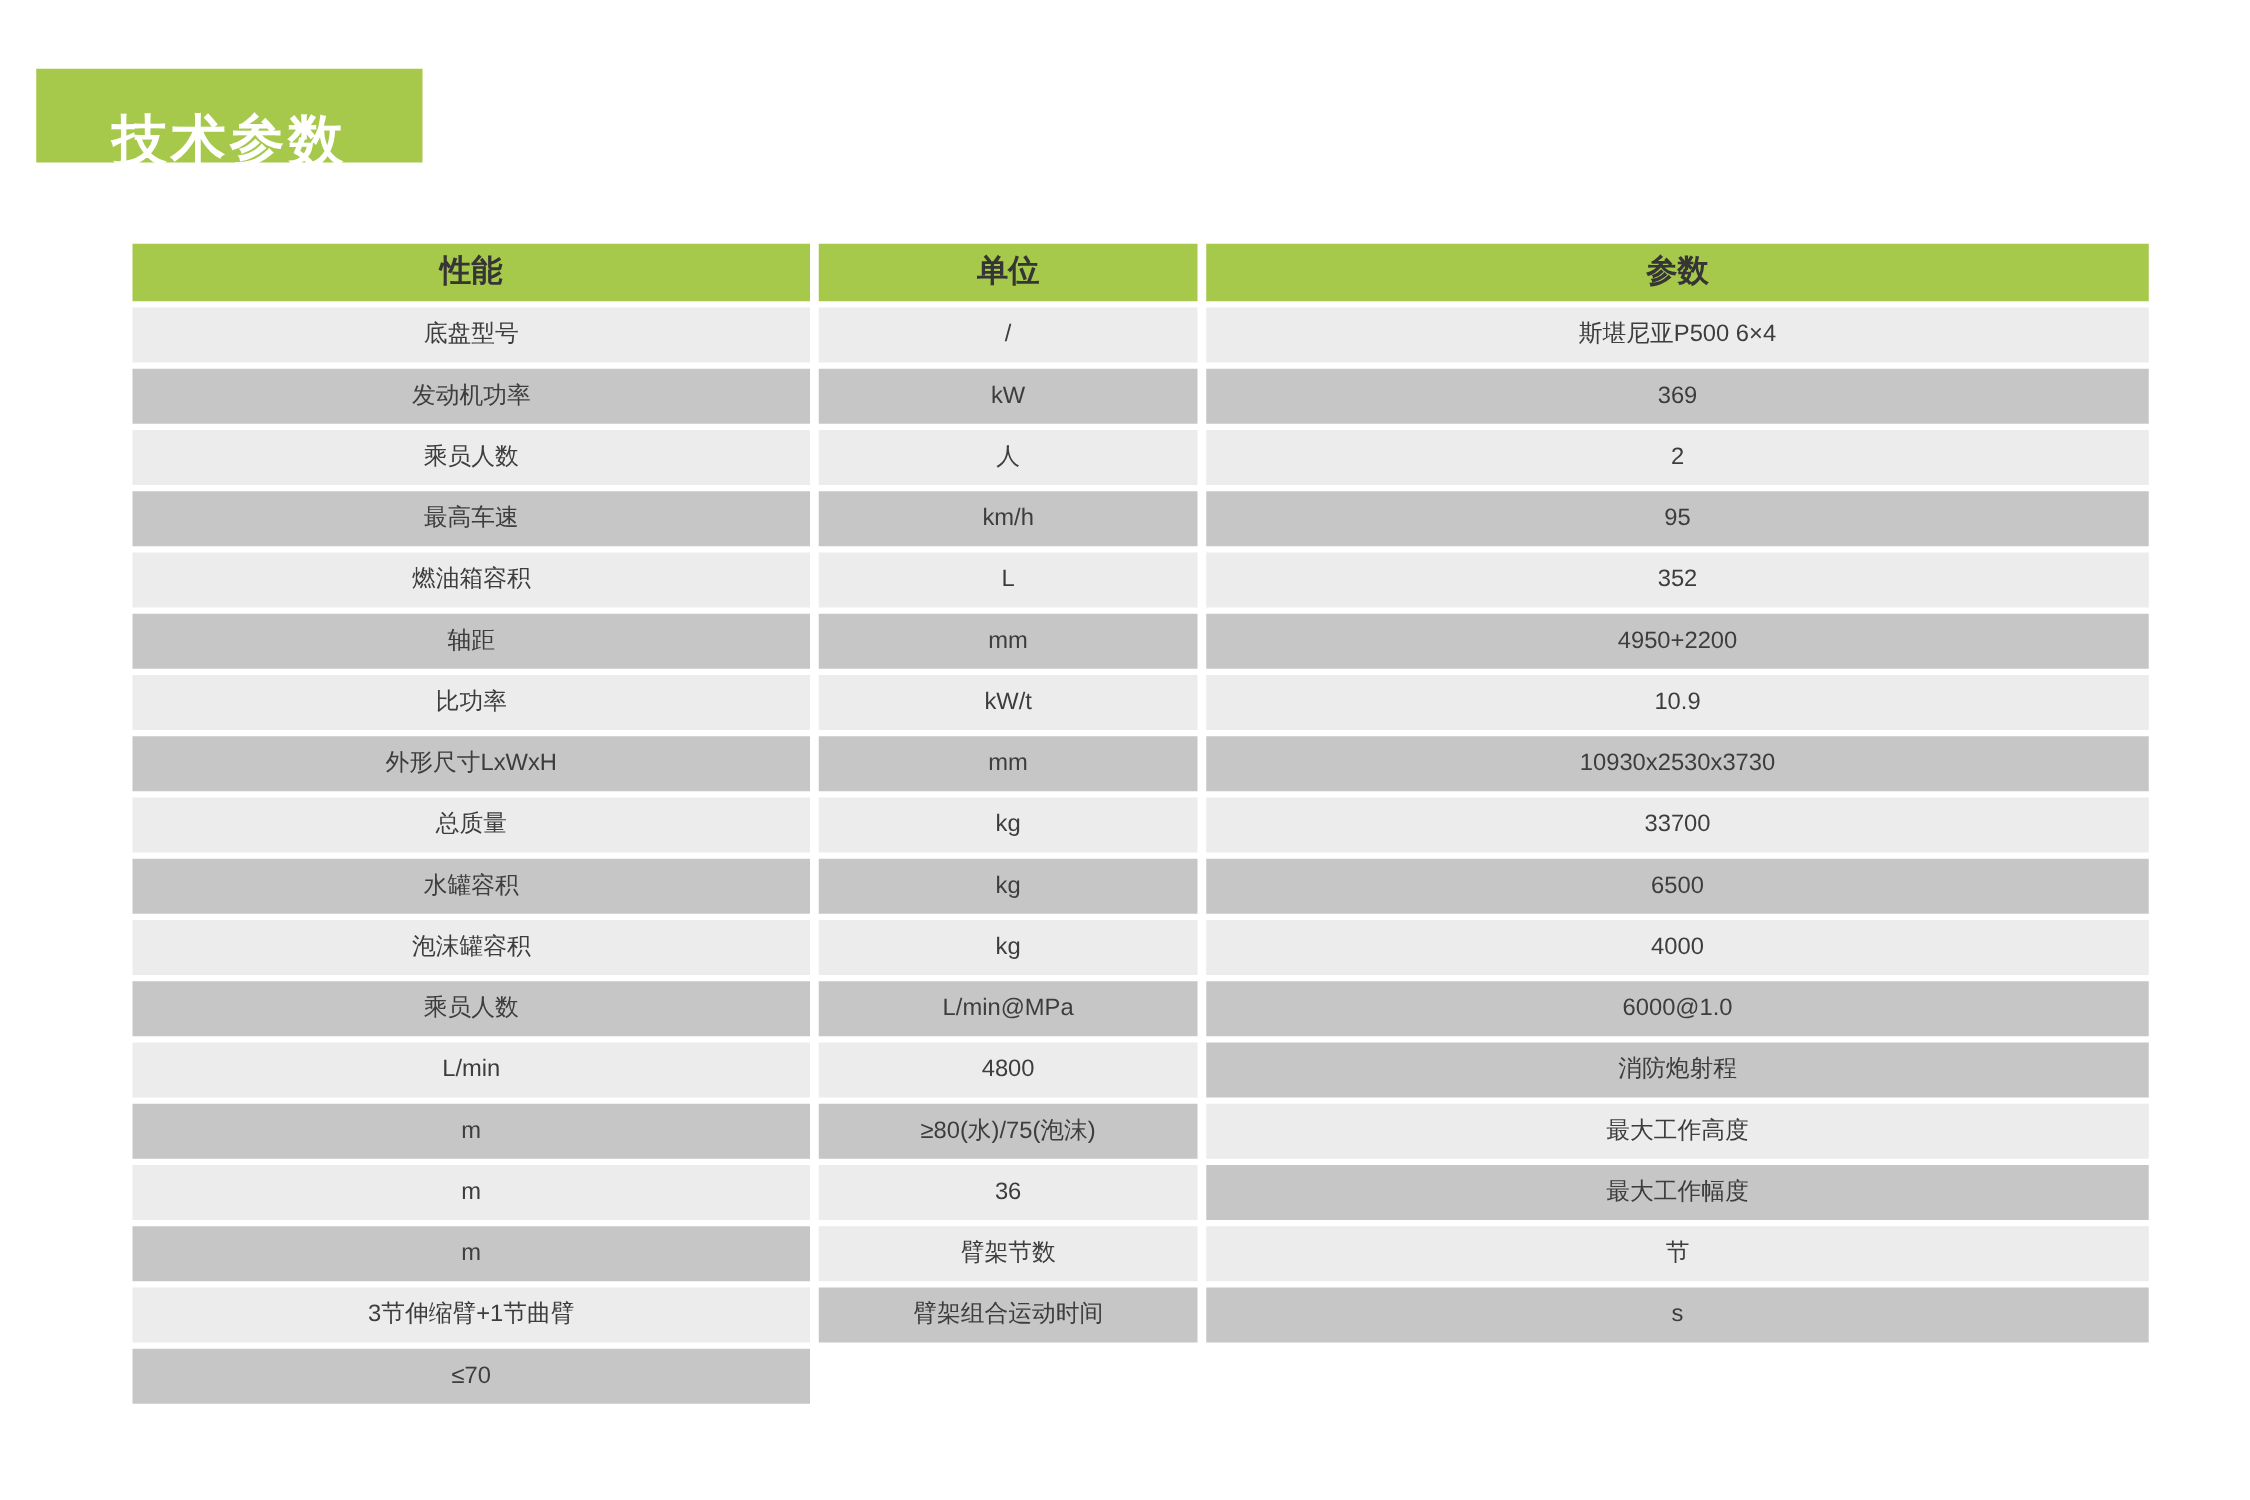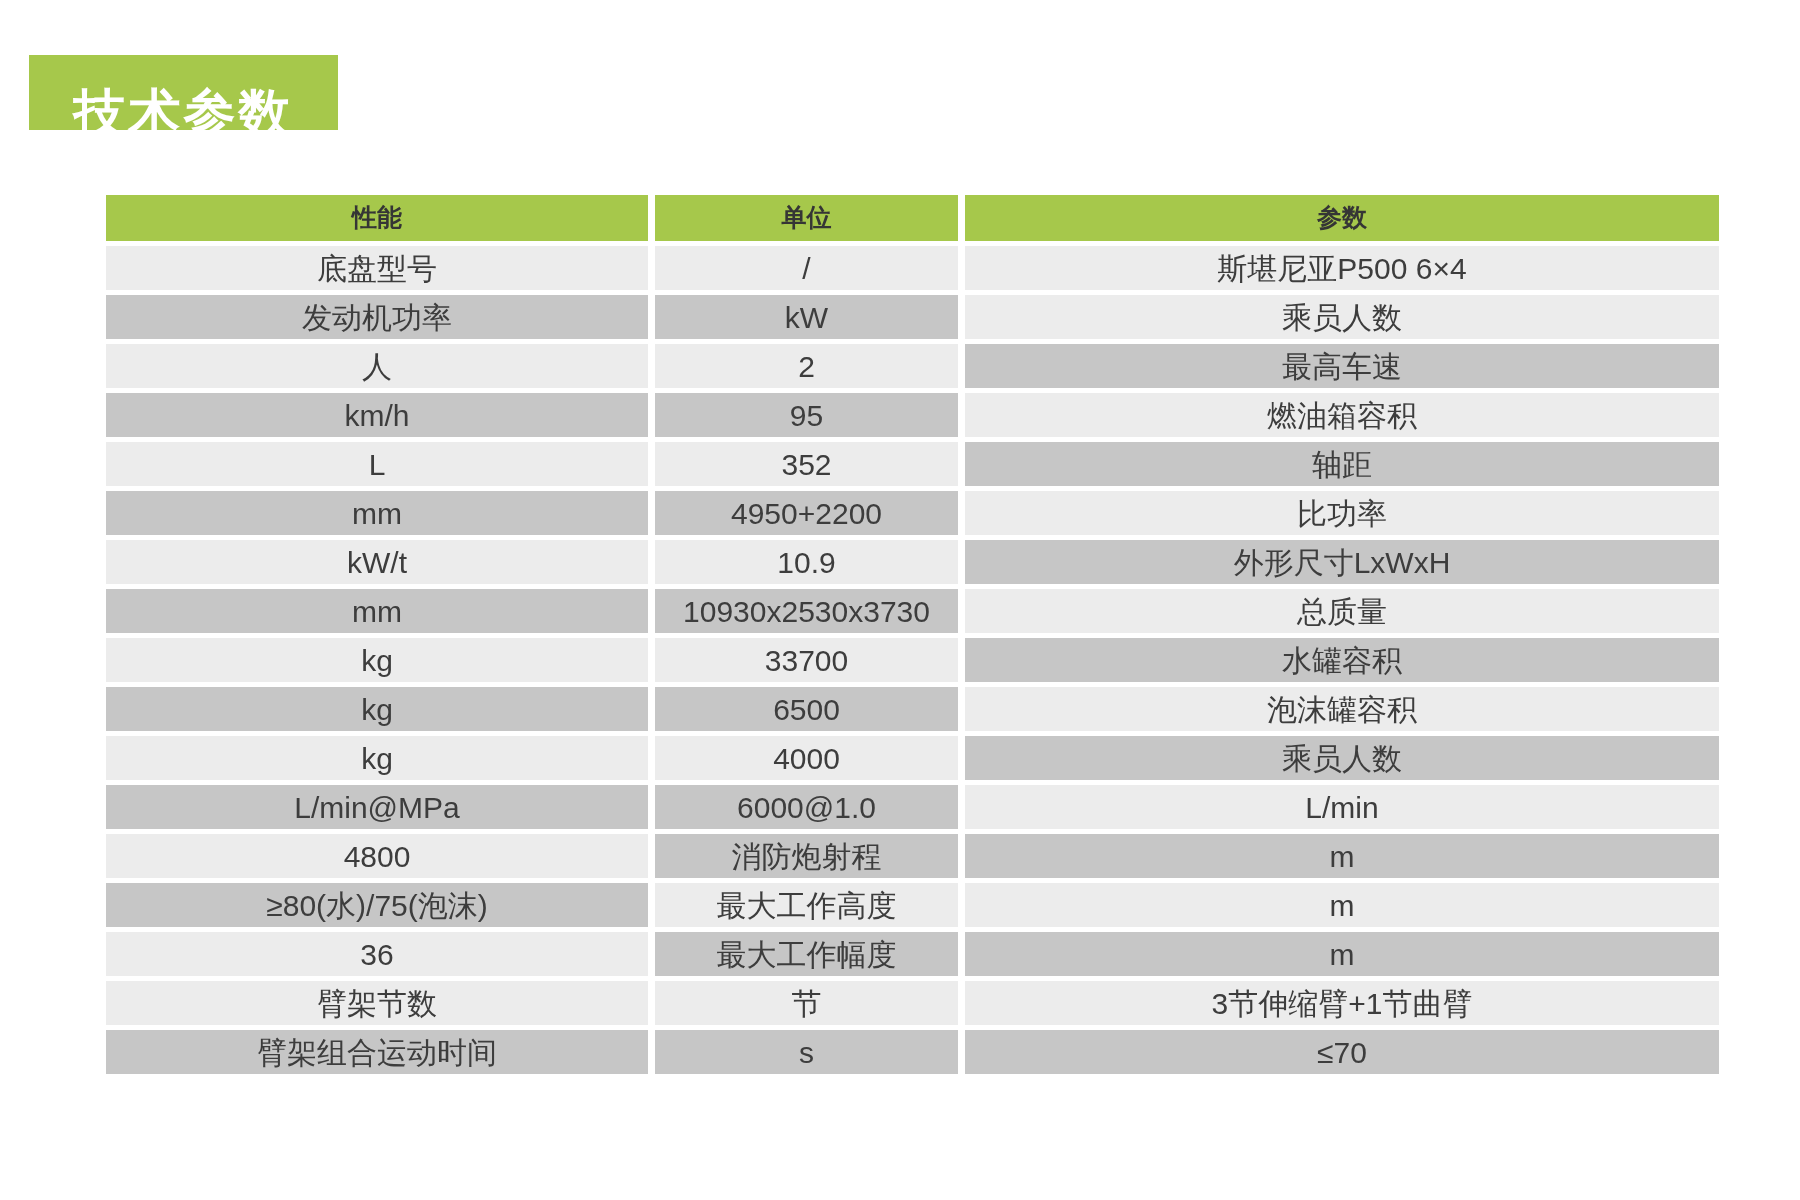--- a/index.html
+++ b/index.html
@@ -21,21 +21,21 @@
     top: 55px;
     width: 309px;
     height: 75px;
     background: var(--accent-green, #a6c84b);
     display: flex;
     align-items: center;
     justify-content: center;
   }
   .title-banner span {
     color: var(--title-text, #ffffff);
-    font-size: 52px;
+    font-size: 44px;
     font-weight: bold;
     letter-spacing: 3px;
     line-height: 1;
     margin-top: 40px;
   }
   .spec-table {
     position: absolute;
     left: 106px;
     top: 195px;
     width: 1613px;
@@ -55,21 +55,21 @@
     white-space: nowrap;
   }
   .th {
     background: var(--accent-green, #a6c84b);
     color: var(--header-text, #353535);
     font-size: 25px;
     font-weight: bold;
   }
   .td {
     color: var(--body-text, #3d3d3d);
-    font-size: 30px;
+    font-size: 19px;
     text-align: center;
   }
   .row-light { background: var(--row-light, #ececec); }
   .row-dark  { background: var(--row-dark, #c6c6c6); }
 </style>
 </head>
 <body>
 
 <div class="page">
 
@@ -81,20 +81,21 @@
     <div class="cell th">性能</div>
     <div class="cell th">单位</div>
     <div class="cell th">参数</div>
 
   <div class="cell td row-light">底盘型号</div>
   <div class="cell td row-light">/</div>
   <div class="cell td row-light">斯堪尼亚P500 6×4</div>
 
   <div class="cell td row-dark">发动机功率</div>
   <div class="cell td row-dark">kW</div>
+  <div class="cell td row-dark">369</div>
 
   <div class="cell td row-light">乘员人数</div>
   <div class="cell td row-light">人</div>
   <div class="cell td row-light">2</div>
 
   <div class="cell td row-dark">最高车速</div>
   <div class="cell td row-dark">km/h</div>
   <div class="cell td row-dark">95</div>
 
   <div class="cell td row-light">燃油箱容积</div>

